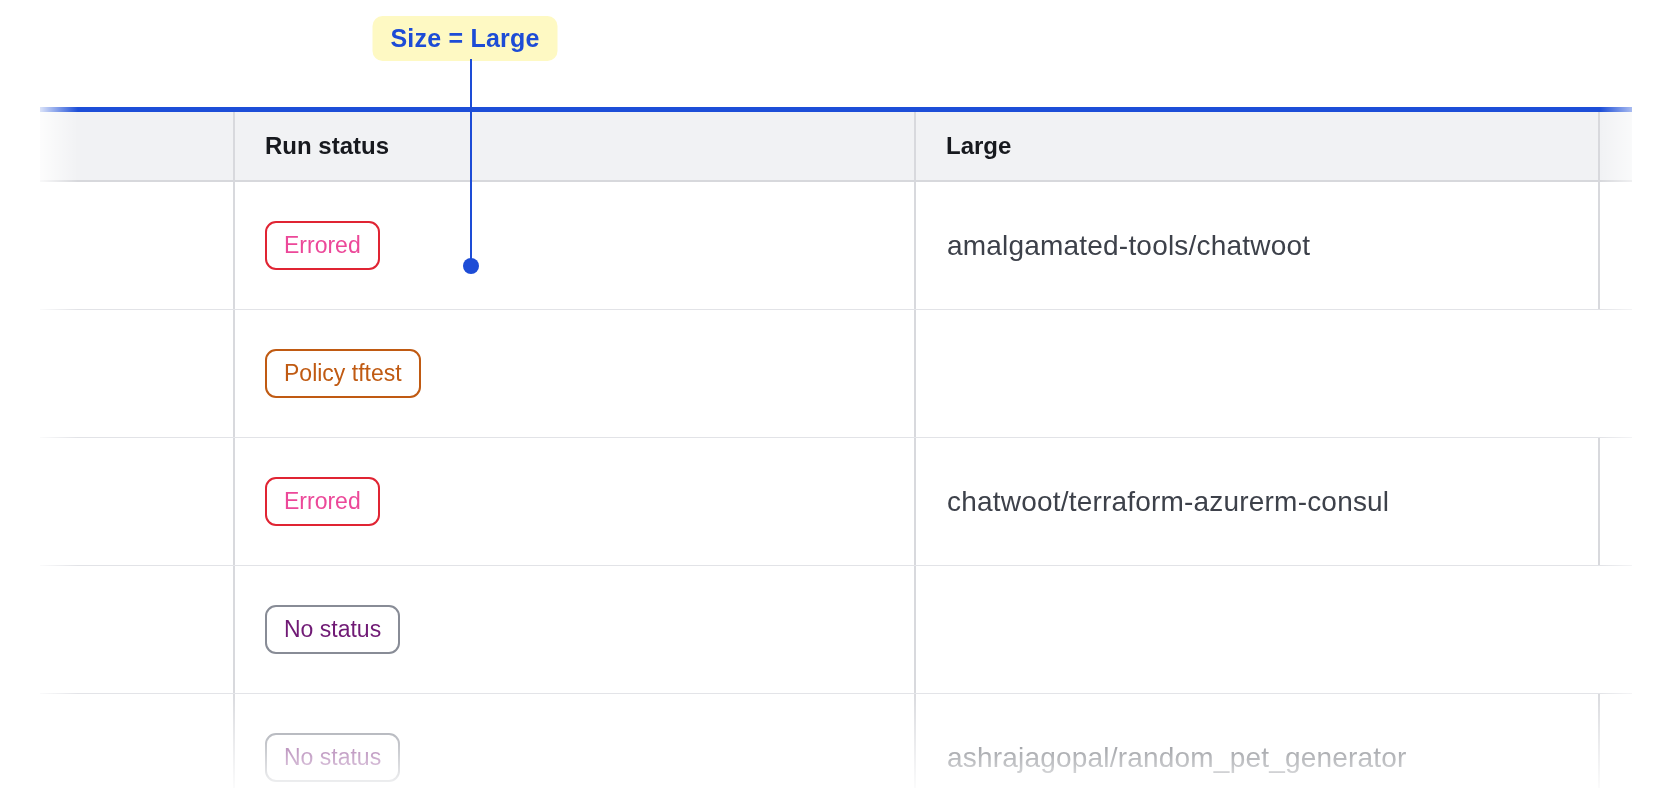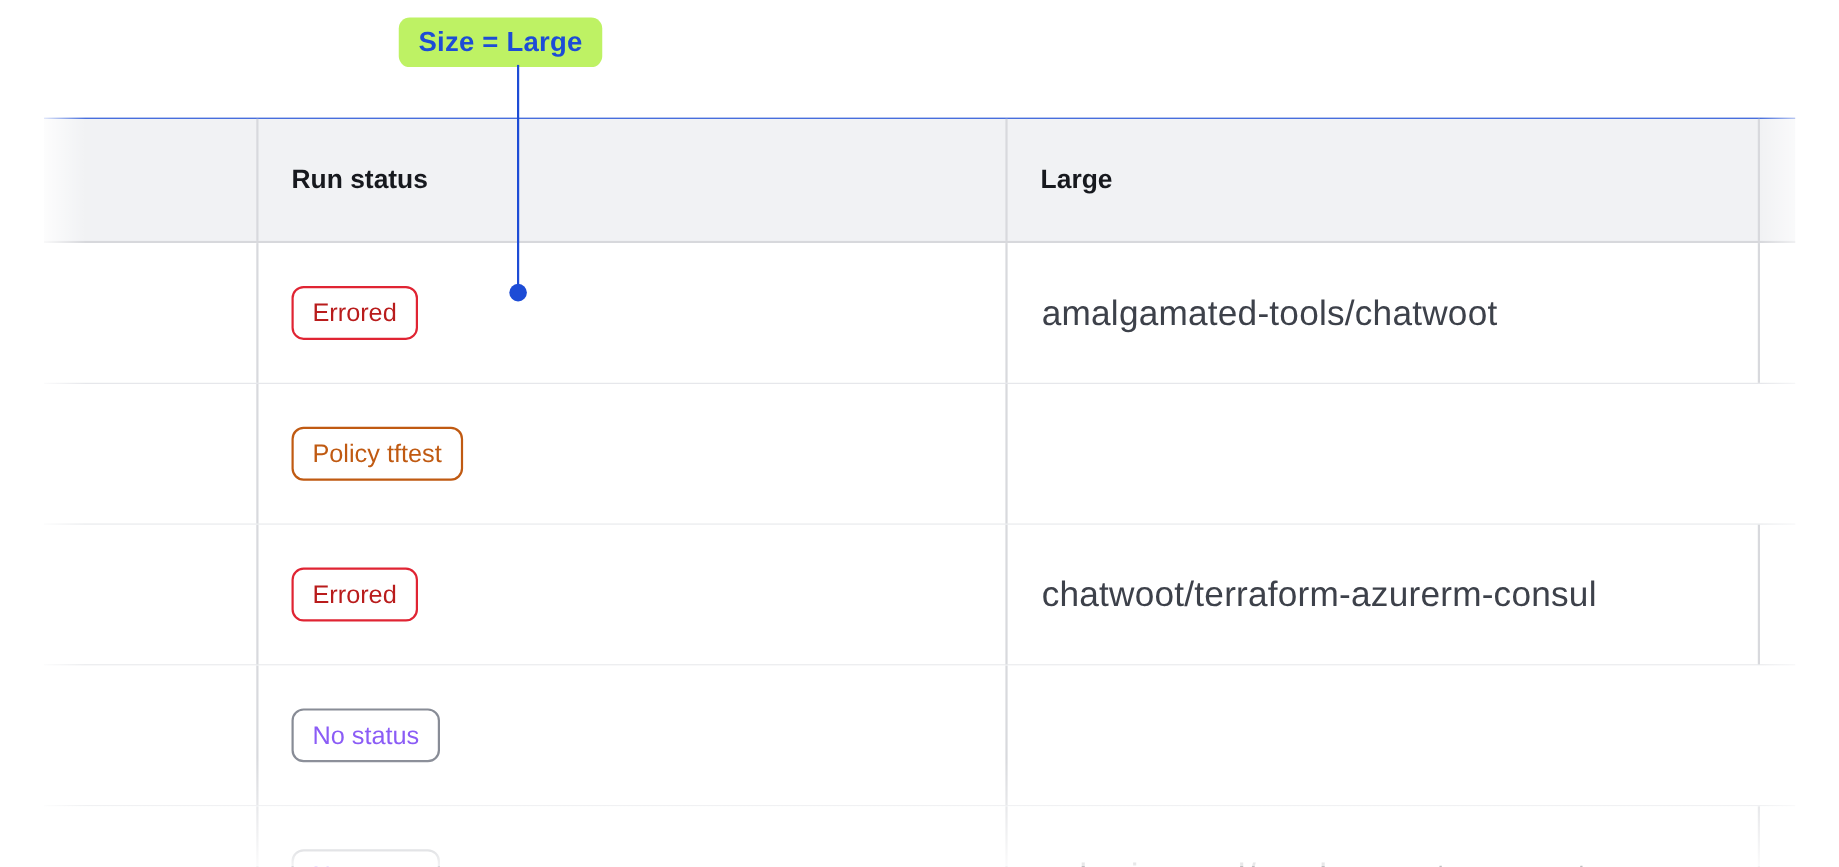--- a/index.html
+++ b/index.html
@@ -13,23 +13,23 @@
     width: 1672px;
     height: 788px;
     overflow: hidden;
     background: #ffffff;
   }
 
   
   .callout-pill {
     position: absolute;
     top: 16px;
-    left: 455px;
+    left: 465px;
     transform: translateX(-50%);
-    background: #bef264;
+    background: #fef9c3;
     color: #1d4cd6;
     font-size: 25px;
     font-weight: 600;
     padding: 8px 18px;
     border-radius: 10px;
     white-space: nowrap;
     z-index: 10;
     letter-spacing: 0.2px;
   }
   .callout-line {
@@ -57,23 +57,23 @@
     position: absolute;
     top: 107px;
     left: 40px;
     width: 1592px;
   }
   .thead, .trow {
     display: grid;
     grid-template-columns: 193px 681px 684px 1fr;
   }
   .thead {
-    height: 114px;
+    height: 75px;
     background: #f1f2f4;
-    border-top: 1px solid #1d4ed8;
+    border-top: 5px solid #1d4ed8;
     border-bottom: 2px solid #d7d8dc;
     box-sizing: border-box;
   }
   .th {
     display: flex;
     align-items: center;
     padding-left: 30px;
     font-size: 24px;
     font-weight: 700;
     color: #17191e;
@@ -89,40 +89,40 @@
     display: flex;
     align-items: center;
     box-sizing: border-box;
   }
   .th:nth-child(n+2), .td:nth-child(n+2) {
     border-left: 2px solid #d8d9dd;
   }
   .td-status { padding-left: 30px; }
   .td-repo   { padding-left: 31px; }
   .repo-name {
-    font-size: 32px;
+    font-size: 28px;
     color: #3d414a;
     letter-spacing: 0.2px;
   }
 
   
   .badge {
     display: inline-block;
     padding: 9px 17px;
     border: 2px solid;
     border-radius: 11px;
     font-size: 23px;
     font-weight: 500;
     line-height: 1.2;
     background: #ffffff;
     white-space: nowrap;
   }
-  .badge[data-variant="errored"]        { color: #b91c1c; border-color: #e02433; }
+  .badge[data-variant="errored"]        { color: #ec4899; border-color: #e02433; }
   .badge[data-variant="policy-checked"] { color: #c05a12; border-color: #c05a12; }
-  .badge[data-variant="no-status"]      { color: #8b5cf6; border-color: #888c96; }
+  .badge[data-variant="no-status"]      { color: #701a75; border-color: #888c96; }
 
   
   .fade { position: absolute; z-index: 5; pointer-events: none; }
   .fade-left {
     left: 0; top: 0; bottom: 0; width: 78px;
     background: linear-gradient(to right, #ffffff 0%, #ffffff 42%, rgba(255,255,255,0) 100%);
   }
   .fade-right {
     right: 0; top: 0; bottom: 0; width: 72px;
     background: linear-gradient(to left, #ffffff 0%, #ffffff 28%, rgba(255,255,255,0) 100%);

